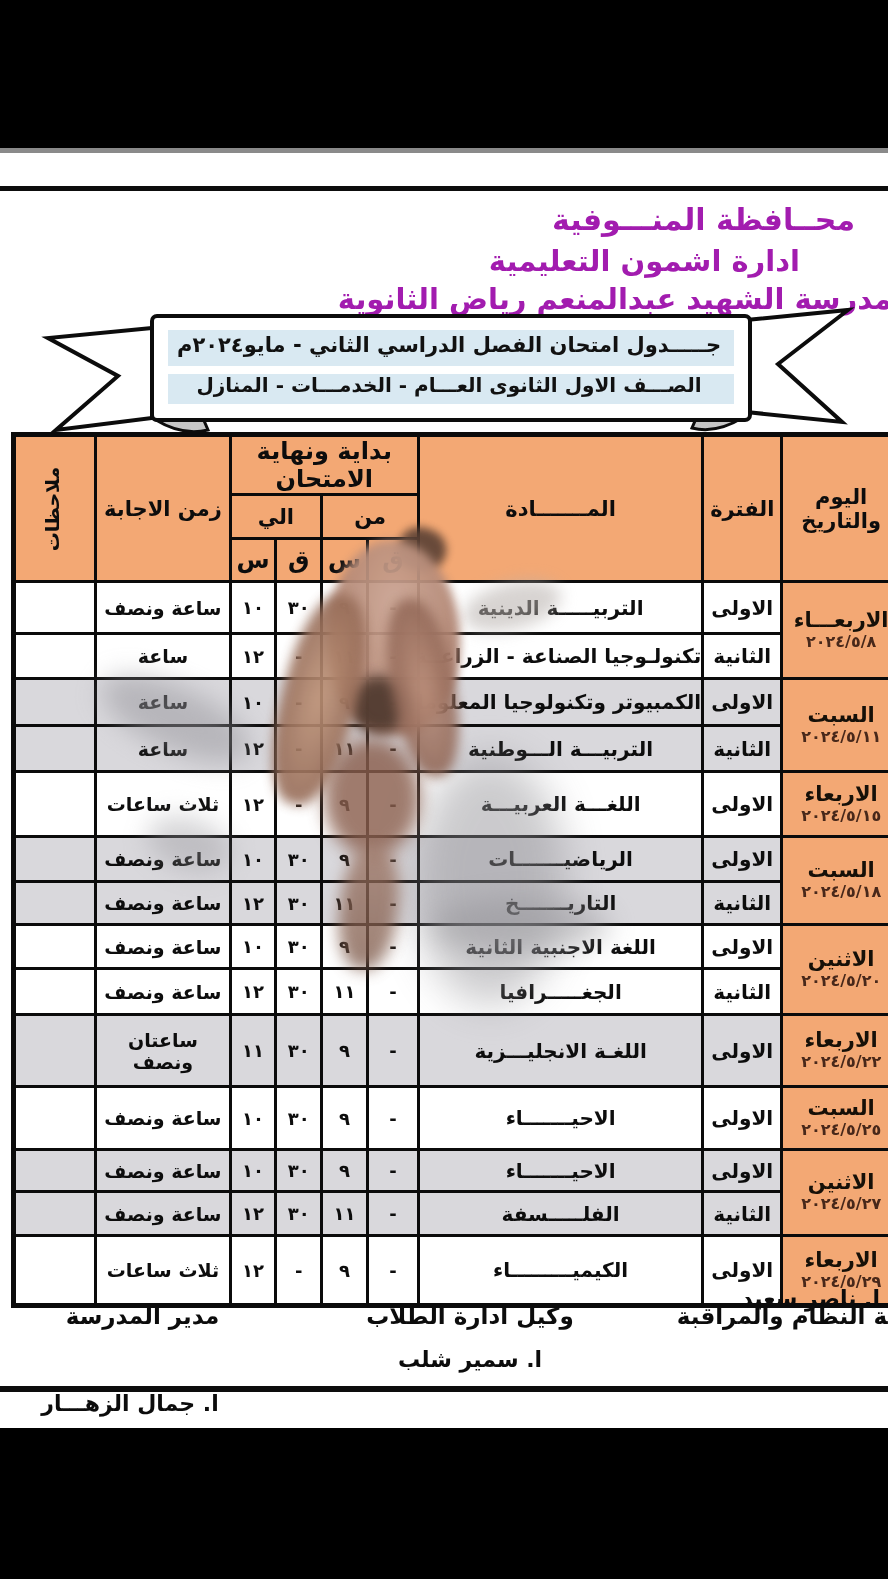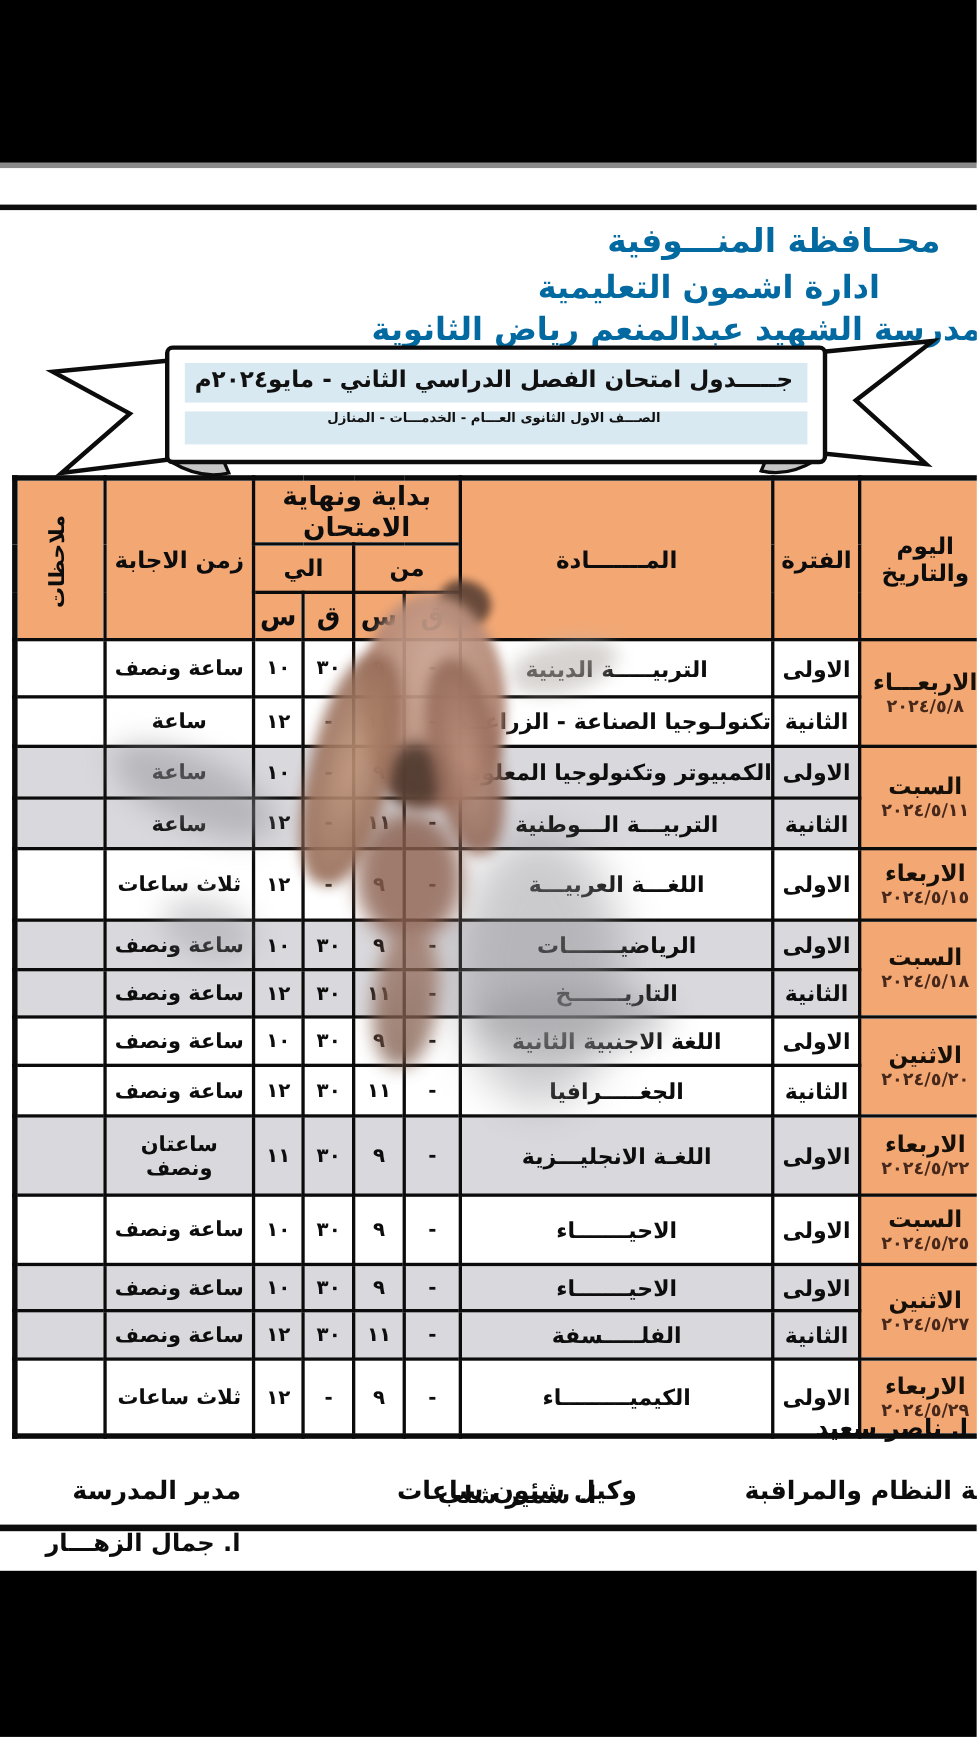--- a/index.html
+++ b/index.html
@@ -10,29 +10,29 @@
   }
   .abs{position:absolute;}
   
   .bar-top{left:0;top:0;width:888px;height:148px;background:#000;}
   .line-gray{left:0;top:148px;width:888px;height:5px;background:#8a8a8a;}
   .strip-top{left:0;top:153px;width:888px;height:33px;background:#fff;}
   .rule-top{left:0;top:186px;width:888px;height:5px;background:#0d0d0d;}
   .rule-bottom{left:0;top:1386px;width:888px;height:6px;background:#0d0d0d;}
   .bar-bottom{left:0;top:1428px;width:888px;height:151px;background:#000;}
   
-  .hdr{direction:rtl;font-weight:bold;color:#0369a1;white-space:nowrap;}
+  .hdr{direction:rtl;font-weight:bold;color:#a21caf;white-space:nowrap;}
   .hdr1{top:202px;right:33px;font-size:30px;}
   .hdr2{top:244px;right:88px;font-size:29px;}
   .hdr3{top:282px;right:-4px;font-size:29px;}
   
   .banner-svg{left:40px;top:300px;}
   .band-text{direction:rtl;font-weight:bold;color:#111;text-align:center;white-space:nowrap;}
   .band1{left:170px;top:333px;width:558px;font-size:21px;}
-  .band2{left:170px;top:373px;width:558px;font-size:12px;}
+  .band2{left:170px;top:373px;width:558px;font-size:20px;}
   
   table.sched{
     position:absolute;left:11px;top:432px;width:893px;
     border-collapse:collapse;direction:rtl;table-layout:fixed;
     border:5px solid #0b0b0b;
   }
   table.sched td,table.sched th{
     border:3px solid #0b0b0b;padding:0;text-align:center;vertical-align:middle;
     color:#0d0d0d;overflow:hidden;
   }
@@ -75,21 +75,21 @@
   .s-big{left:415px;top:755px;width:150px;height:250px;border-radius:50%;
     background:#8d8c91;filter:blur(20px);opacity:.45;}
   .s-left{left:96px;top:688px;width:160px;height:62px;border-radius:50%;
     background:#95949a;filter:blur(13px);opacity:.5;transform:rotate(24deg);}
   .s-left2{left:146px;top:818px;width:86px;height:52px;border-radius:50%;
     background:#98979c;filter:blur(13px);opacity:.4;transform:rotate(18deg);}
   .s-row8{left:430px;top:898px;width:180px;height:55px;border-radius:50%;
     background:#8f8e93;filter:blur(14px);opacity:.45;}
   
   .sig{direction:rtl;font-weight:bold;color:#0c0c0c;white-space:nowrap;}
-  .sig-title{font-size:23px;margin-top:40px;}
+  .sig-title{font-size:23px;}
   .sig-name{font-size:22px;}
   .sg-r-t{top:1303px;right:-34px;}
   .sg-r-n{top:1286px;right:8px;}
   .sg-m-t{top:1303px;left:330px;width:280px;text-align:center;}
   .sg-m-n{top:1347px;left:330px;width:280px;text-align:center;}
   .sg-l-t{top:1303px;left:45px;width:195px;text-align:center;}
   .sg-l-n{top:1391px;left:20px;width:220px;text-align:center;}
 </style>
 </head>
 <body>
@@ -344,19 +344,19 @@
   <div class="blob b-head"></div>
   <div class="blob b-mouth"></div>
   <div class="blob b-chin"></div>
   <div class="blob b-handL"></div>
   <div class="blob b-handR"></div>
   <div class="blob b-arm"></div>
 </div>
 
 <div class="abs sig sig-title sg-r-t">لجنة النظام والمراقبة</div>
 <div class="abs sig sig-name sg-r-n">ا. ناصر سعيد</div>
-<div class="abs sig sig-title sg-m-t">وكيل شئون ساعات</div>
+<div class="abs sig sig-title sg-m-t">وكيل ادارة الطلاب</div>
 <div class="abs sig sig-name sg-m-n">ا. سمير شلب</div>
 <div class="abs sig sig-title sg-l-t">مدير المدرسة</div>
 <div class="abs sig sig-name sg-l-n">ا. جمال الزهـــار</div>
 
 <div class="abs rule-bottom"></div>
 <div class="abs bar-bottom"></div>
 
 </body></html>

